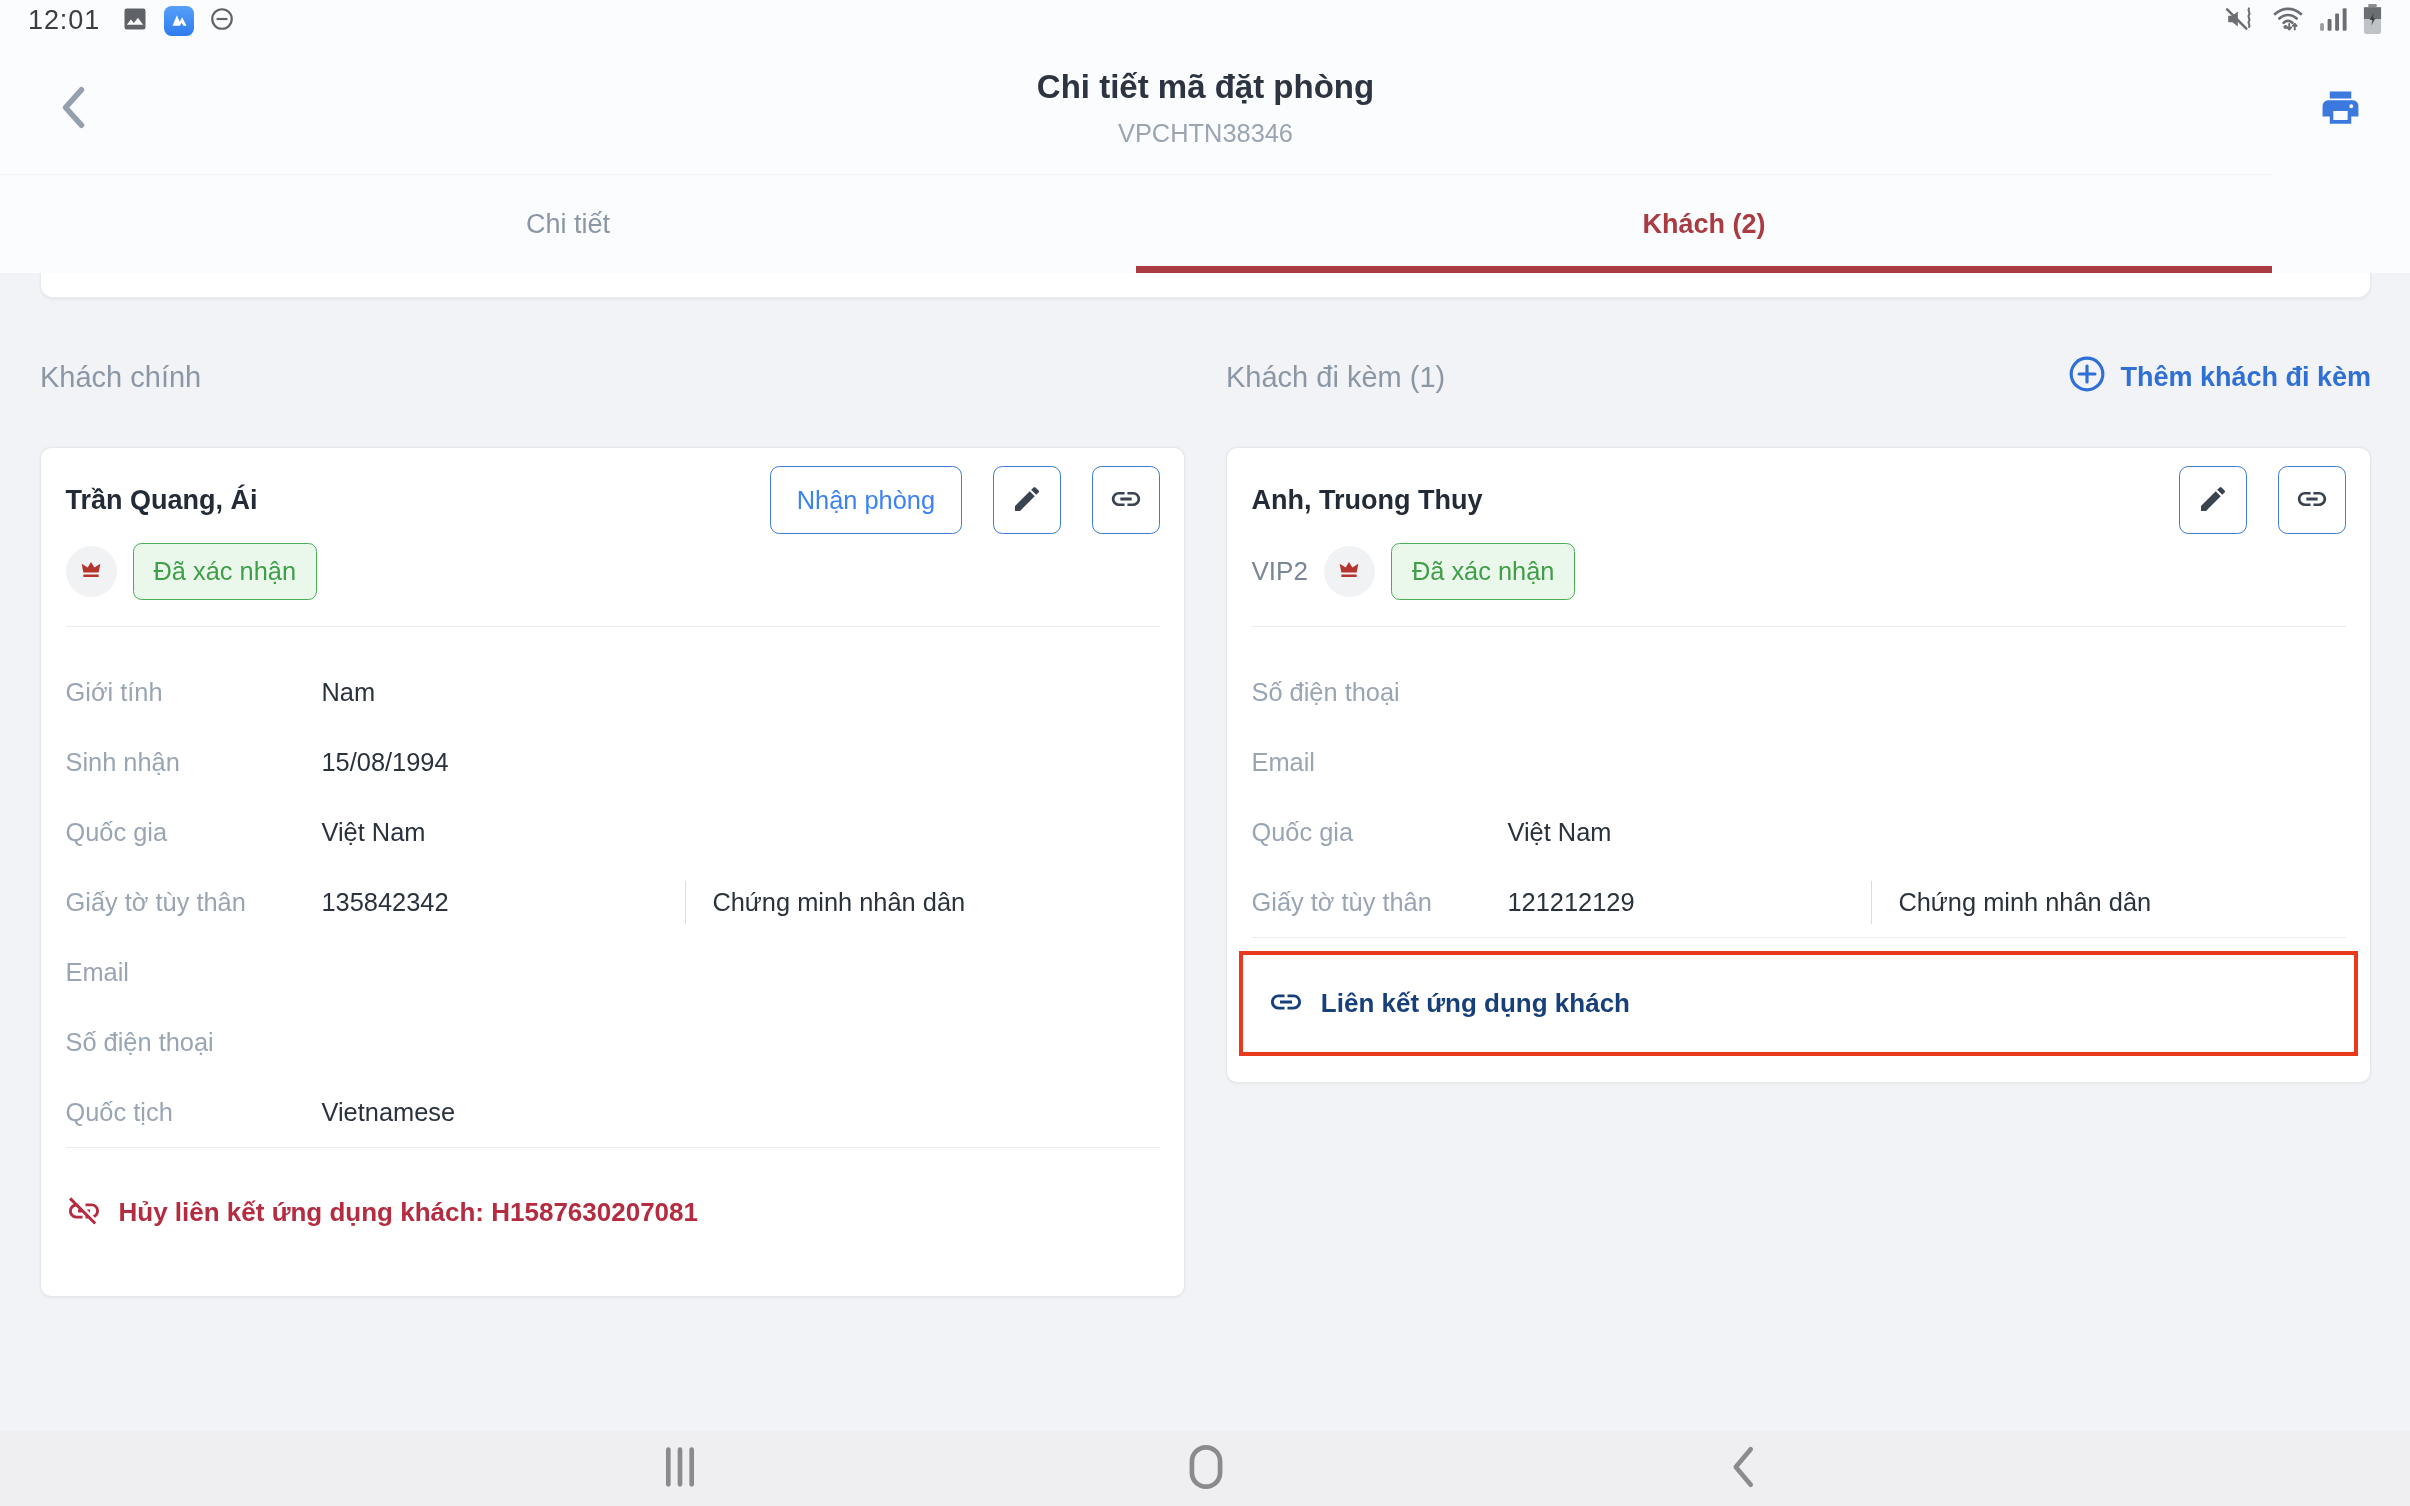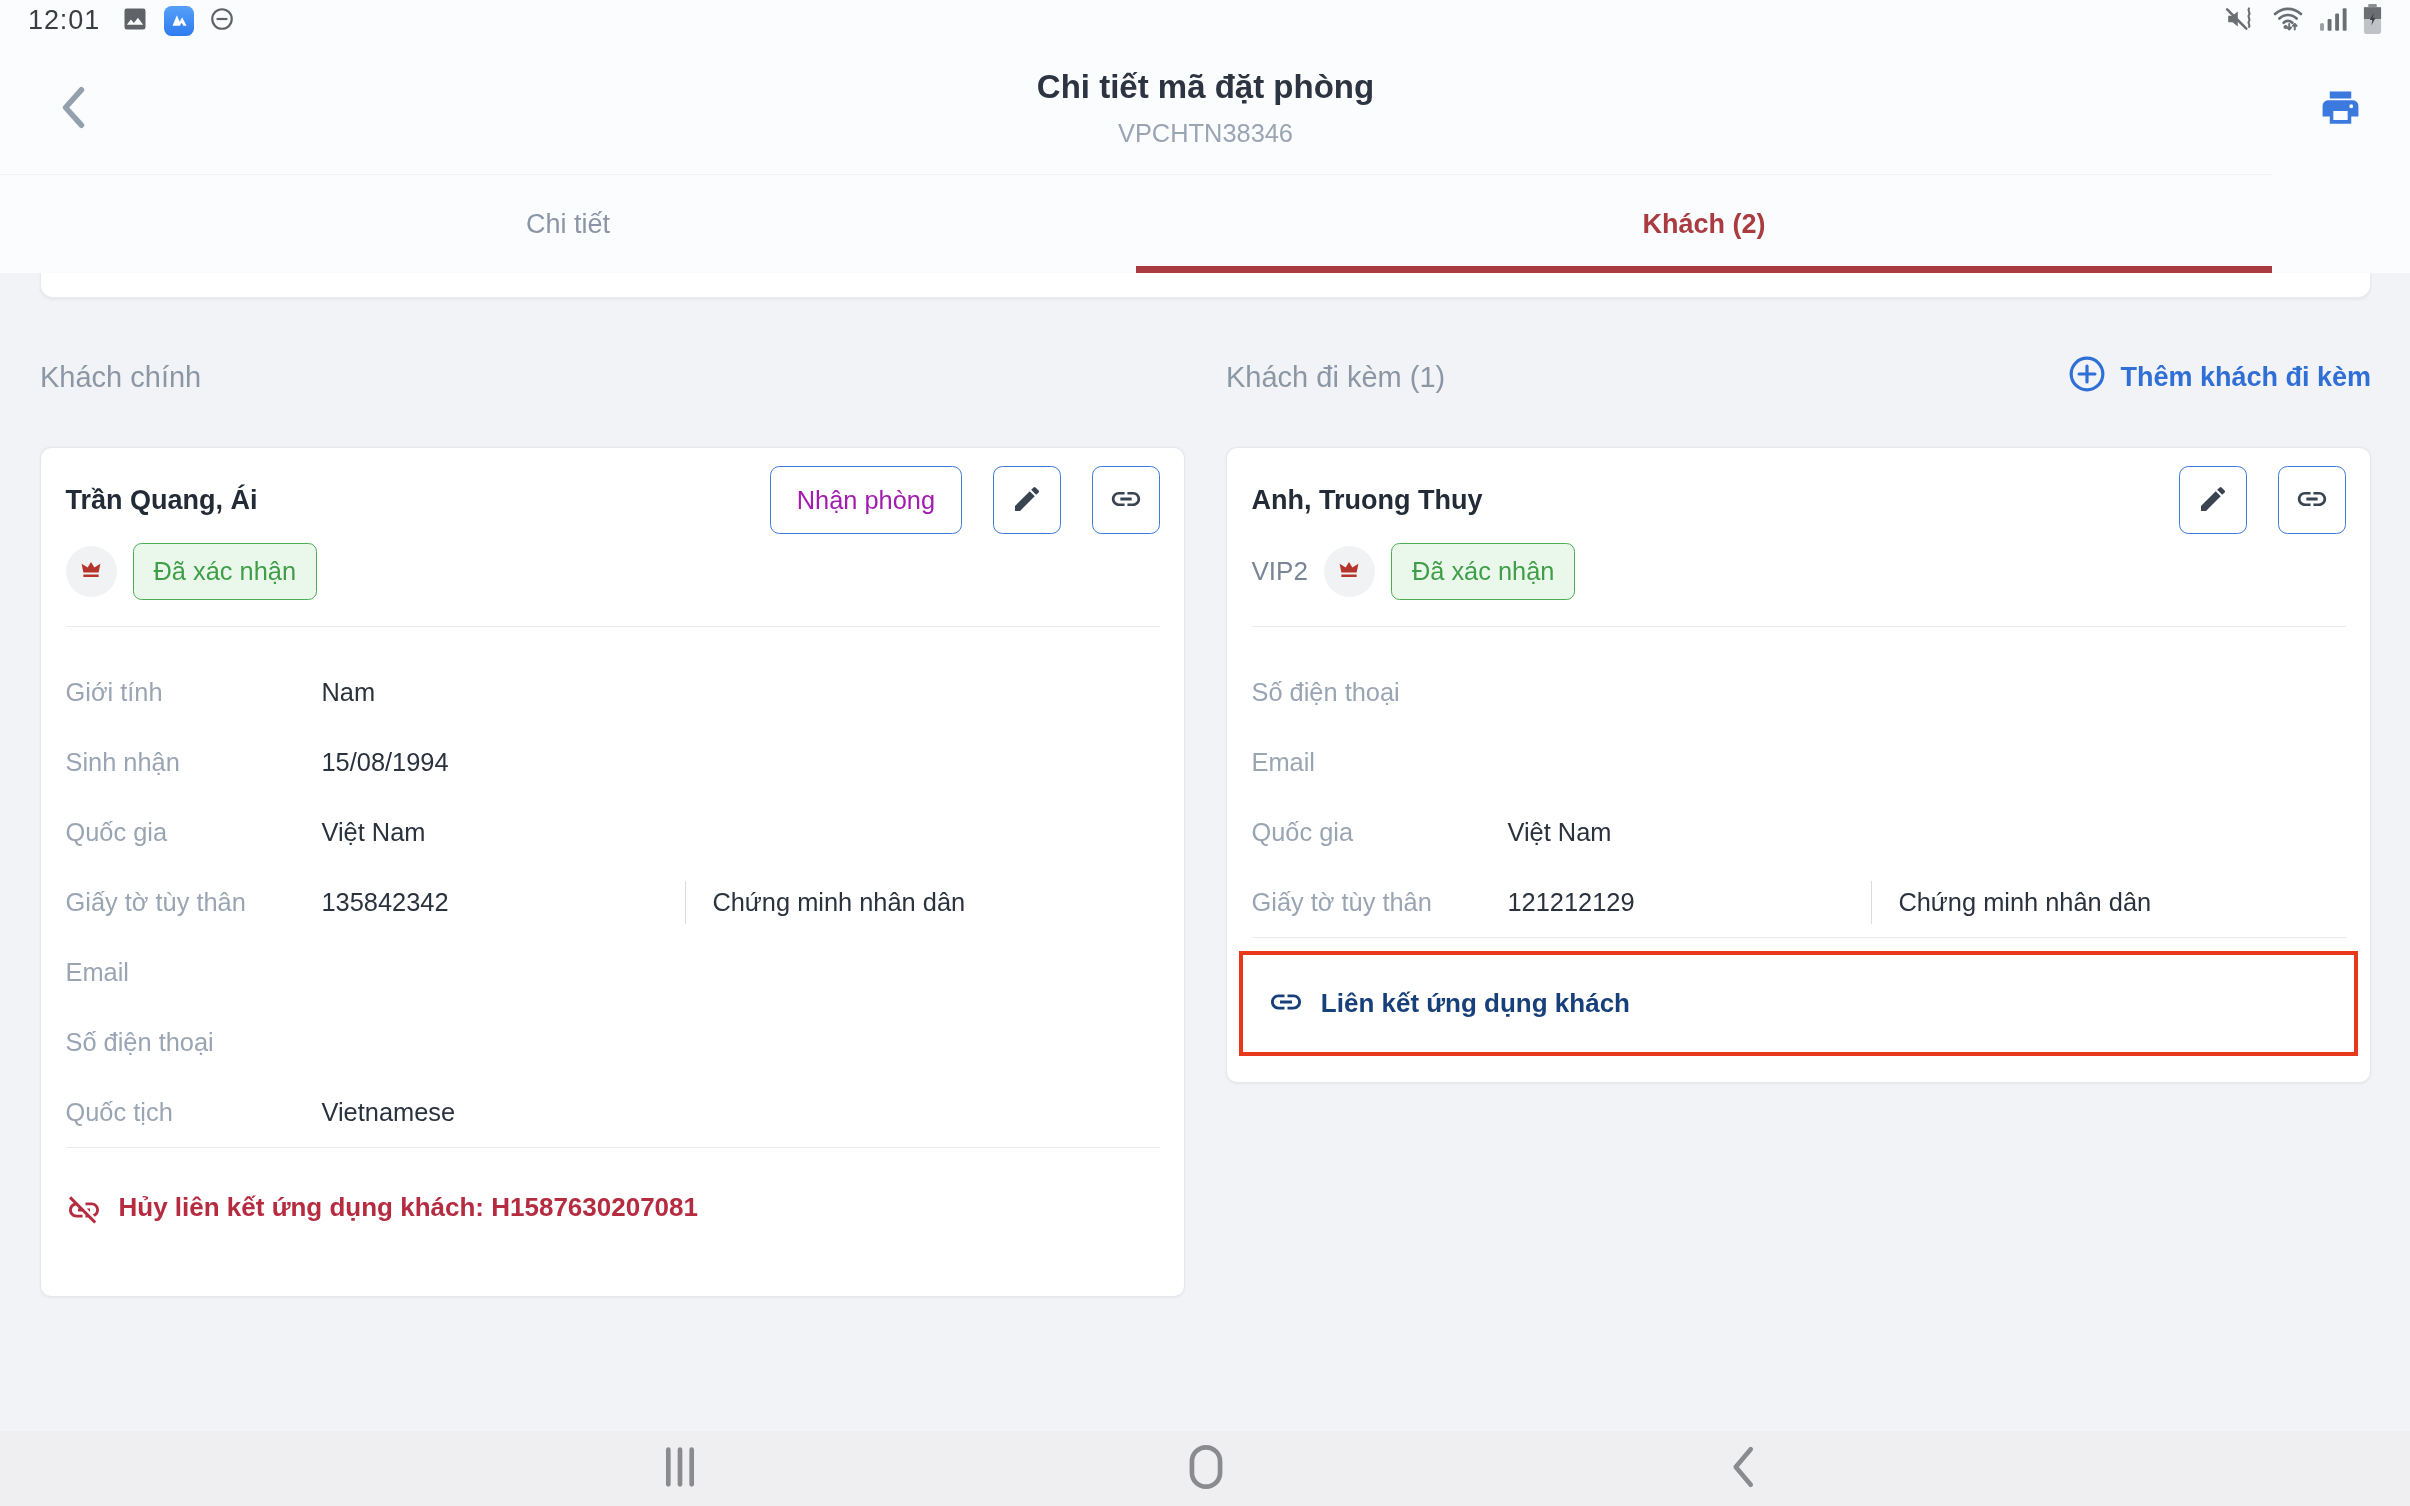--- a/index.html
+++ b/index.html
@@ -45,38 +45,38 @@
 
   .card { margin-top:48px; background:#FFFFFF; border:0.9px solid #E4E7EB; border-radius:11.3px;
     box-shadow:0 0.9px 2.8px rgba(16,24,40,.05); padding:17px 24.5px 0; position:relative; }
   .card.left { height:850px; }
   .card.right { height:636px; }
 
   .name-row { height:70px; display:flex; align-items:center; }
   .guest-name { font-size:27px; font-weight:700; color:#222B36; }
   .btn-group { margin-left:auto; display:flex; gap:31px; }
   .btn-outline { height:68px; border:1.9px solid #3D7BD9; border-radius:9.4px; background:#fff; display:flex; align-items:center; justify-content:center; cursor:pointer; }
-  .btn-text { padding:0 25.4px; font-size:25.4px; color:#a21caf; }
+  .btn-text { padding:0 25.4px; font-size:25.4px; color:#3b82f6; }
   .btn-icon { width:68px; }
 
   .badge-row { margin-top:11.3px; height:51px; display:flex; align-items:center; gap:16px; }
   .vip-label { font-size:26px; color:#7A8595; }
   .crown-circle { width:51px; height:51px; border-radius:50%; background:#F1F2F4; display:flex; align-items:center; justify-content:center; }
   .status-badge { height:57px; padding:0 20px; display:flex; align-items:center; border:1.9px solid #4CAE54; background:#EAF7EB; color:#3F9E48; font-size:25.4px; border-radius:8.5px; }
 
   .divider { height:0.9px; background:#E9EBEE; }
   .div-1 { margin-top:29px; }
   .fields { margin-top:30px; }
   .field-row { height:70px; display:flex; align-items:center; }
   .field-label { width:256px; flex-shrink:0; font-size:25.4px; color:#9AA5B4; }
   .field-value { font-size:25.4px; color:#2A323E; }
   .field-value.id-width { width:363px; flex-shrink:0; }
   .v-divider { width:1.9px; height:43px; background:#D9DDE3; margin-right:26px; }
 
-  .unlink-row { margin-top:44px; height:40px; display:flex; gap:17px; color:#B52B40; cursor:pointer; }
+  .unlink-row { margin-top:44px; height:40px; display:flex; align-items:center; gap:17px; color:#B52B40; cursor:pointer; }
   .unlink-text { font-size:26px; font-weight:600; color:#B52B40; }
 
   .highlight-row { margin:13px -12.2px 0; height:105px; border:4.7px solid #E8391D; display:flex; align-items:center; gap:17px; padding-left:24.5px; cursor:pointer; }
   .navy-link-text { font-size:26px; font-weight:600; color:#17407B; }
 
   
   .navbar { position:absolute; left:0; top:1431px; width:2411px; height:75px; background:#EFEFF1; }
   .nav-icon { position:absolute; top:50%; transform:translateY(-50%); cursor:pointer; display:flex; align-items:center; justify-content:center; }
   .nav-recents { left:657px; width:45px; height:45px; }
   .nav-home { left:1183px; width:45px; height:45px; }

